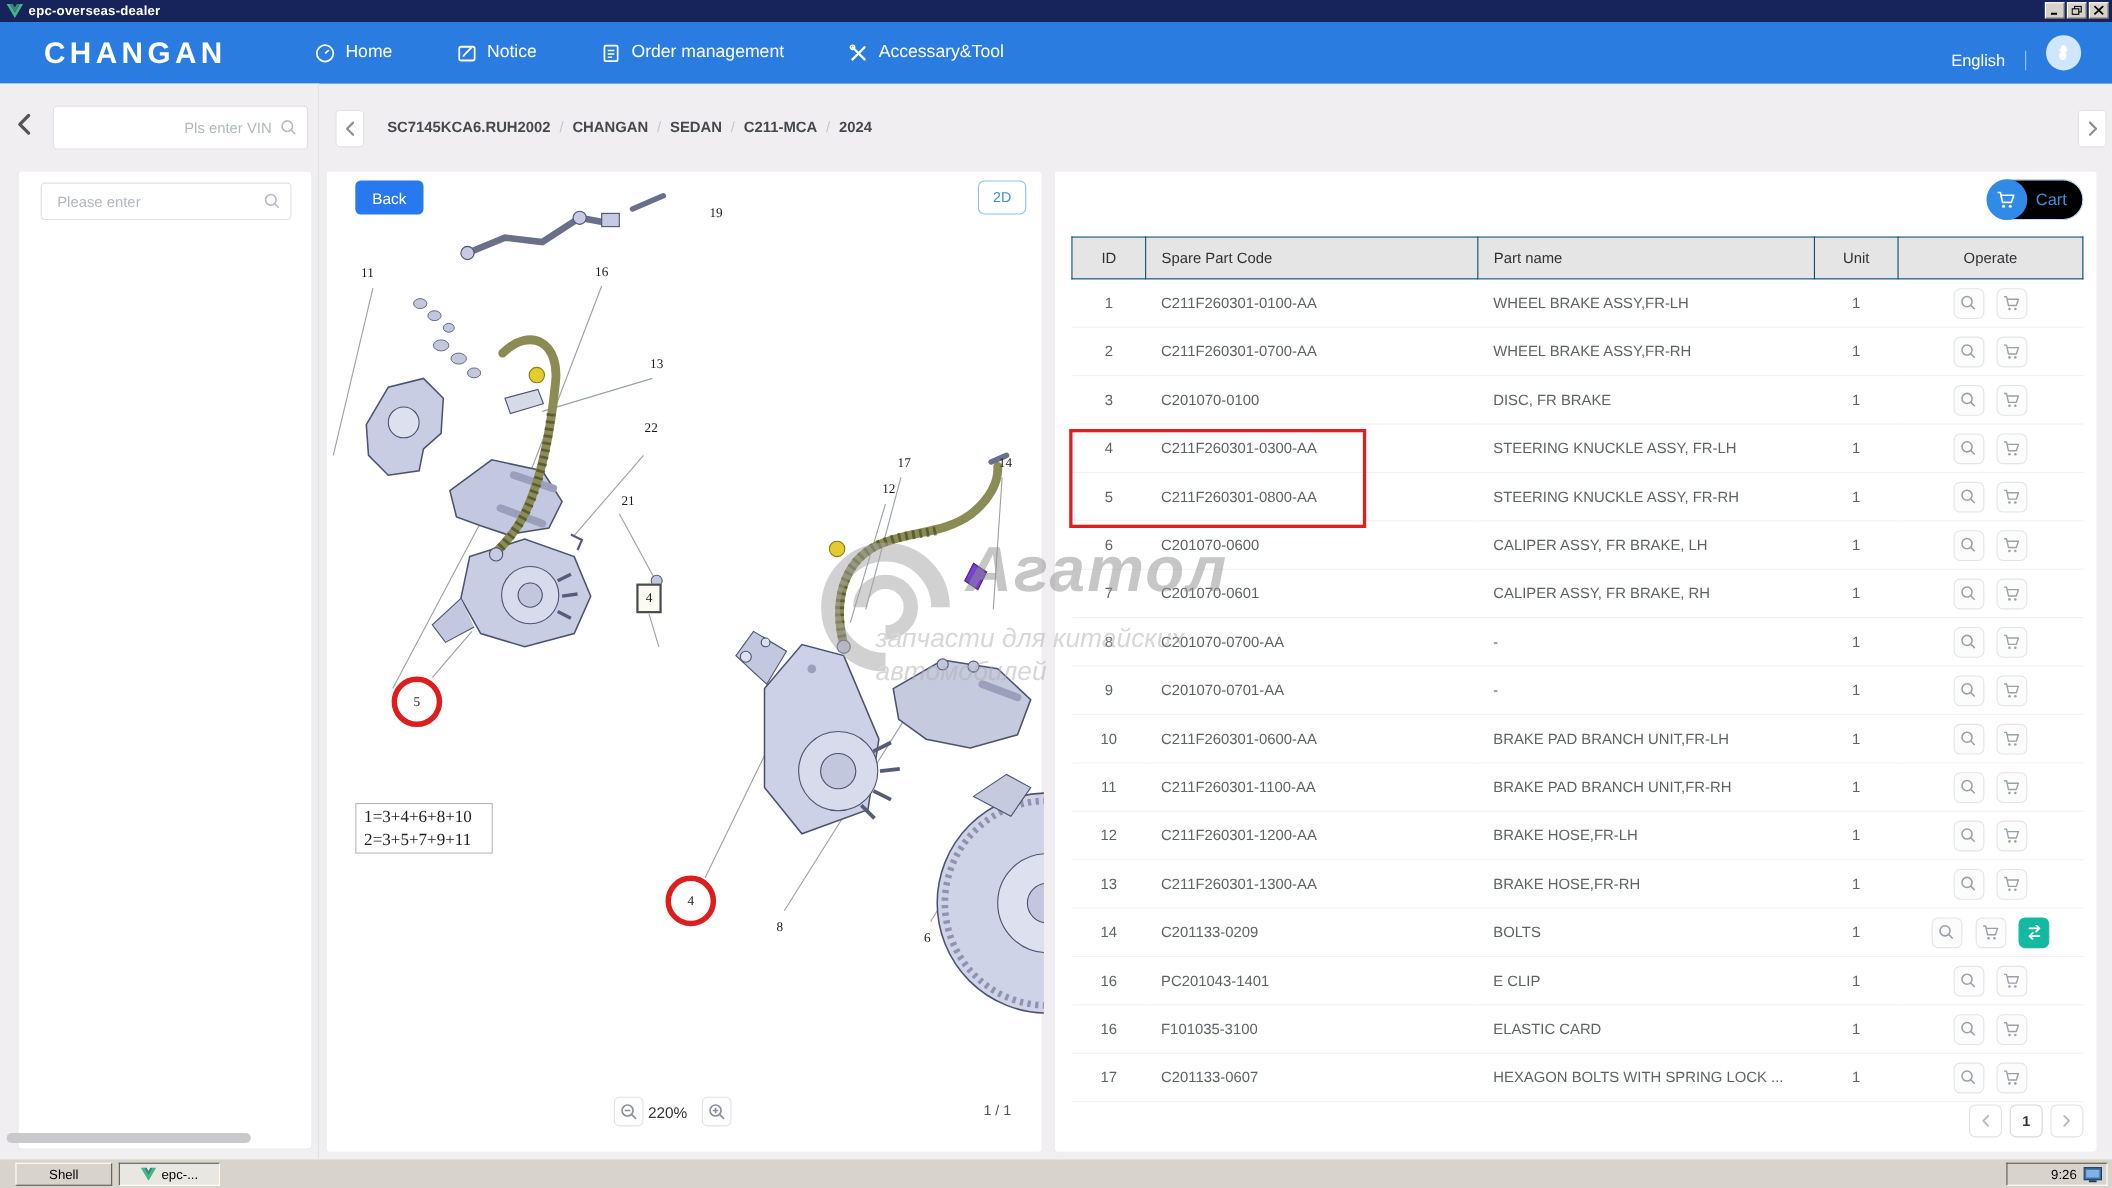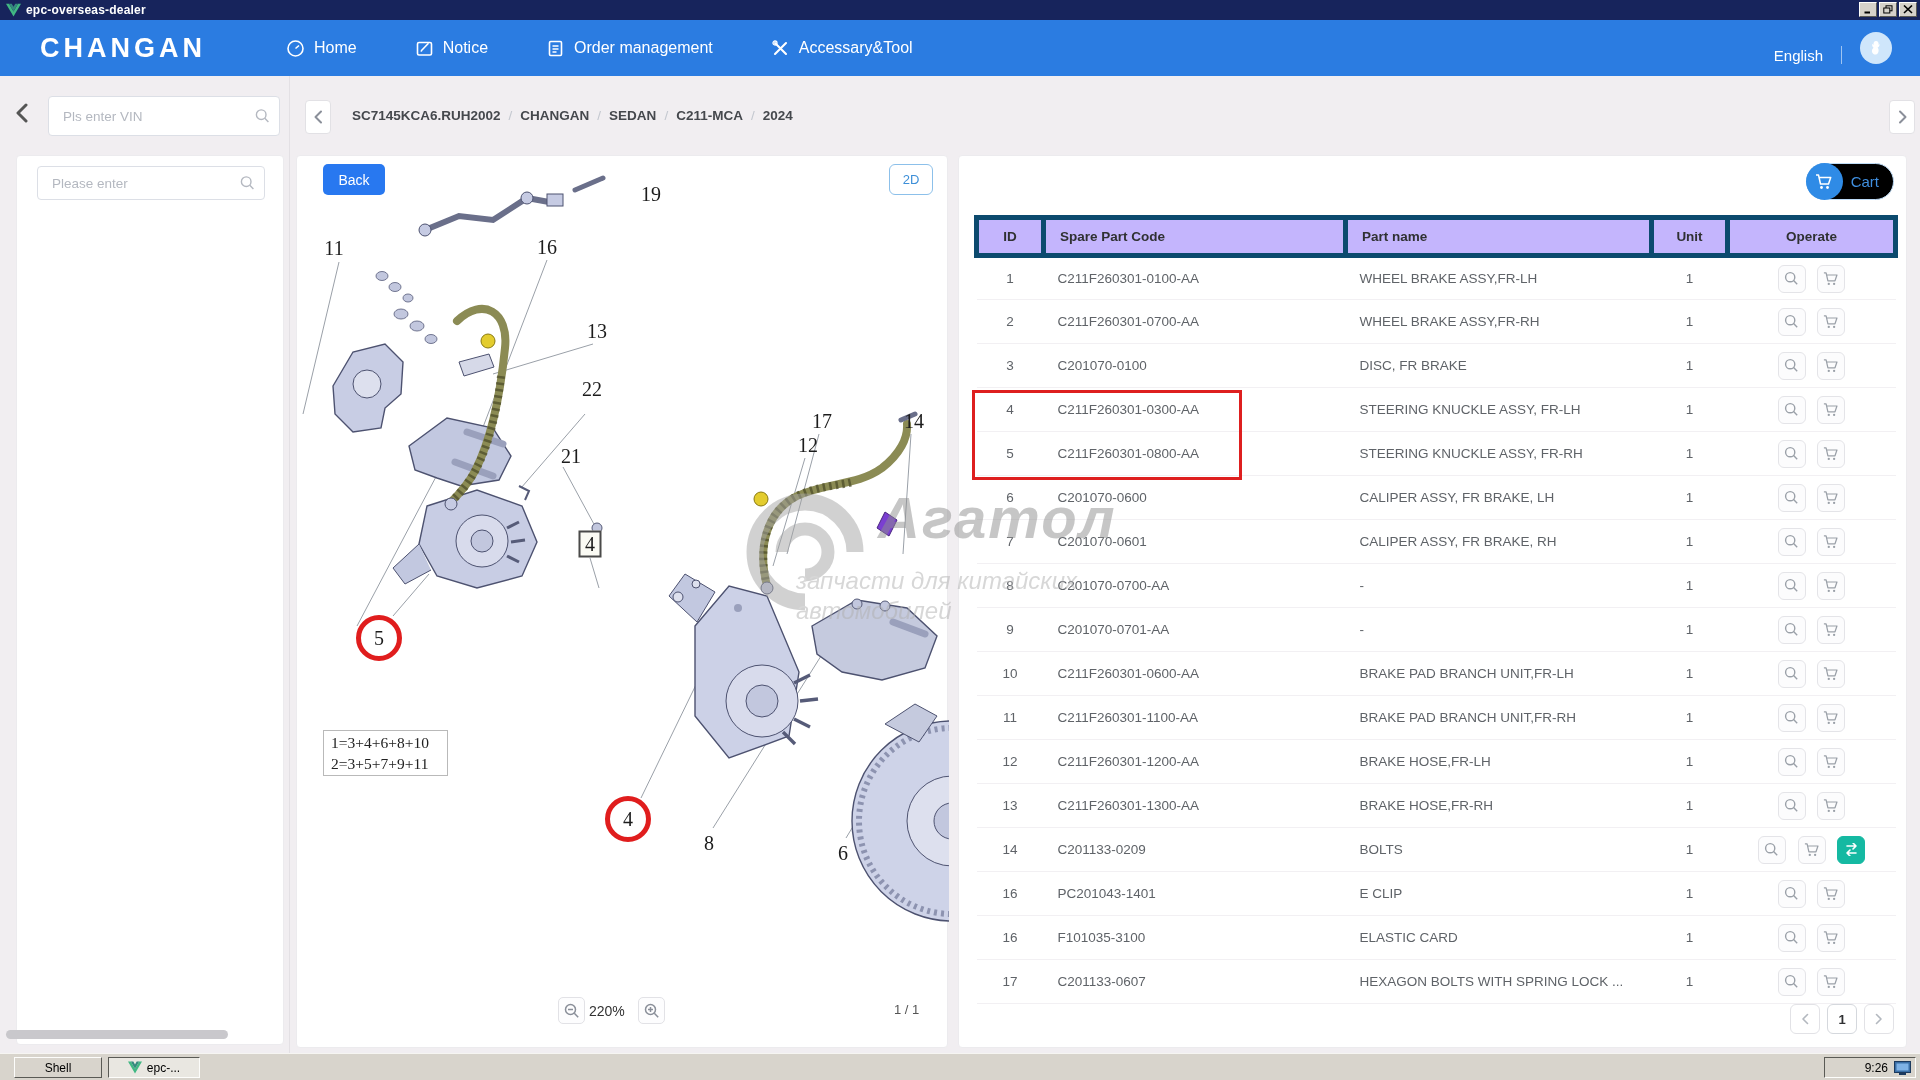--- a/index.html
+++ b/index.html
@@ -25,21 +25,21 @@
   .lang { font-size:15px; }
   .nav-sep { width:1px; height:18px; background:rgba(255,255,255,.55); }
   .avatar { width:32px; height:32px; border-radius:50%; background:#cfe6fb; display:flex; align-items:center; justify-content:center; }
   .avatar svg { width:20px; height:20px; }
 
   
   .sidebar { position:absolute; left:0; top:76px; width:290px; height:977px; background:#f1eef1; border-right:1px solid #e3e0e4; }
   .side-back { position:absolute; left:10px; top:22px; width:24px; height:30px; display:flex; align-items:center; justify-content:center; cursor:pointer; }
   .vin-wrap { position:absolute; left:48px; top:20px; width:232px; height:40px; }
   .vin-wrap input, .search-wrap input { width:100%; height:100%; border:1px solid #dcdfe6; border-radius:4px; background:#fff; font-family:"Liberation Sans",sans-serif; font-size:13.5px; color:#333; padding:0 32px 0 14px; outline:none; }
-  .vin-wrap input { text-align:left; }
+  .vin-wrap input { text-align:right; }
   input::placeholder { color:#b4b8c0; }
   .in-icon { position:absolute; right:10px; top:50%; transform:translateY(-50%); width:15px; height:15px; }
   .side-card { position:absolute; left:16px; top:79px; width:268px; height:890px; background:#fff; border-radius:4px; border:1px solid #ecebee; }
   .search-wrap { position:absolute; left:20px; top:10px; width:228px; height:34px; }
   .cat-row { position:absolute; left:0; top:56px; width:100%; height:44px; display:flex; align-items:center; justify-content:space-between; padding:0 14px 0 16px; border-bottom:1px solid #eeedf1; cursor:pointer; }
   .cat-label { font-size:13.5px; font-weight:bold; color:#303133; }
   .side-scroll { position:absolute; left:6px; bottom:14px; width:222px; height:9px; border-radius:5px; background:#c9c8cc; }
 
   
   .crumb-btn { position:absolute; top:100px; width:26px; height:34px; background:#fff; border:1px solid #e2e1e5; border-radius:4px; display:flex; align-items:center; justify-content:center; cursor:pointer; }
@@ -51,36 +51,36 @@
 
   
   .card { position:absolute; top:155px; height:893px; background:#fff; border-radius:4px; border:1px solid #ecebee; }
   .diagram-card { left:296px; width:652px; }
   .table-card { left:958px; width:949px; }
 
   
   .back-btn { position:absolute; left:26px; top:8px; width:62px; height:31px; background:#2878f0; color:#fff; border:none; border-radius:5px; font-size:14px; font-family:inherit; cursor:pointer; }
   .mode-btn { position:absolute; right:14px; top:8px; width:44px; height:31px; background:#fff; color:#3d8fd8; border:1px solid #8cc0ea; border-radius:6px; font-size:13px; font-family:inherit; cursor:pointer; }
   .diag-svg { position:absolute; left:0; top:0; width:652px; height:893px; }
-  .callout { position:absolute; transform:translate(-50%,-50%); font-family:"Liberation Serif",serif; font-size:20px; color:#1c1c1c; z-index:3; cursor:pointer; }
+  .callout { position:absolute; transform:translate(-50%,-50%); font-family:"Liberation Serif",serif; font-size:12px; color:#1c1c1c; z-index:3; cursor:pointer; }
   .callout.circled { width:46px; height:46px; border:5px solid #e01d1d; border-radius:50%; display:flex; align-items:center; justify-content:center; background:transparent; }
   .callout.boxed { width:23px; height:27px; border:2px solid #4a4a4a; background:#fbfbf4; display:flex; align-items:center; justify-content:center; }
   .note-box { position:absolute; left:26px; top:574px; width:125px; height:46px; background:#fff; border:1px solid #b9b9b9; font-family:"Liberation Serif",serif; font-size:15.5px; color:#222; line-height:21px; padding:1px 7px; z-index:2; }
   .zoom-bar { position:absolute; left:0; bottom:22px; width:100%; height:28px; }
   .zoom-btn { position:absolute; top:0; width:27px; height:27px; background:#fdfdfe; border:1px solid #e2e2e6; border-radius:5px; display:flex; align-items:center; justify-content:center; cursor:pointer; }
   .zoom-out { left:261px; } .zoom-in { left:341px; }
   .zoom-level { position:absolute; left:292px; top:6px; font-size:14px; color:#333; }
   .page-ind { position:absolute; left:597px; top:5px; font-size:13px; color:#555; }
 
   
   .cart-pill { position:absolute; right:12px; top:7px; height:37px; min-width:86px; background:#000000; border:1px solid #bedcf7; border-radius:19px; display:flex; align-items:center; cursor:pointer; padding-right:14px; }
   .cart-circle { width:37px; height:37px; margin:-1px 8px -1px -1px; border-radius:50%; background:#2f8be6; display:flex; align-items:center; justify-content:center; }
   .cart-label { color:#3f8fe0; font-size:15px; }
   table.parts { position:absolute; left:15px; top:59px; width:919px; border-collapse:collapse; table-layout:fixed; }
-  .parts th { height:38px; background:#c4b5fd; font-size:13.5px; font-weight:bold; color:#303133; border:5px solid #0c4a6e; }
+  .parts th { height:38px; background:#e5e5e5; font-size:13.5px; font-weight:normal; color:#303133; border:1px solid #0c4a6e; }
   .parts td { height:44px; font-size:13.5px; color:#5f6368; border-bottom:1px solid #f2f0f3; background:#fff; }
   .parts th.h-id, .parts td.c-id { width:67px; text-align:center; }
   .parts th.h-code, .parts td.c-code { width:302px; text-align:left; padding-left:14px; }
   .parts th.h-name, .parts td.c-name { width:306px; text-align:left; padding-left:14px; white-space:nowrap; overflow:hidden; }
   .parts th.h-unit, .parts td.c-unit { width:76px; text-align:center; }
   .parts th.h-op, .parts td.c-op { width:168px; text-align:center; }
   .op-btn { display:inline-flex; align-items:center; justify-content:center; width:28px; height:28px; margin:0 4px; background:#fcfcfd; border:1px solid #e4e4e8; border-radius:6px; cursor:pointer; vertical-align:middle; }
   .op-btn.swap { background:#15b9a2; border-color:#15b9a2; }
   .red-box { position:absolute; left:13px; top:234px; width:270px; height:90px; border:3px solid #de1f1f; z-index:4; pointer-events:none; }
   .pager { position:absolute; right:12px; top:848px; display:flex; gap:7px; }

